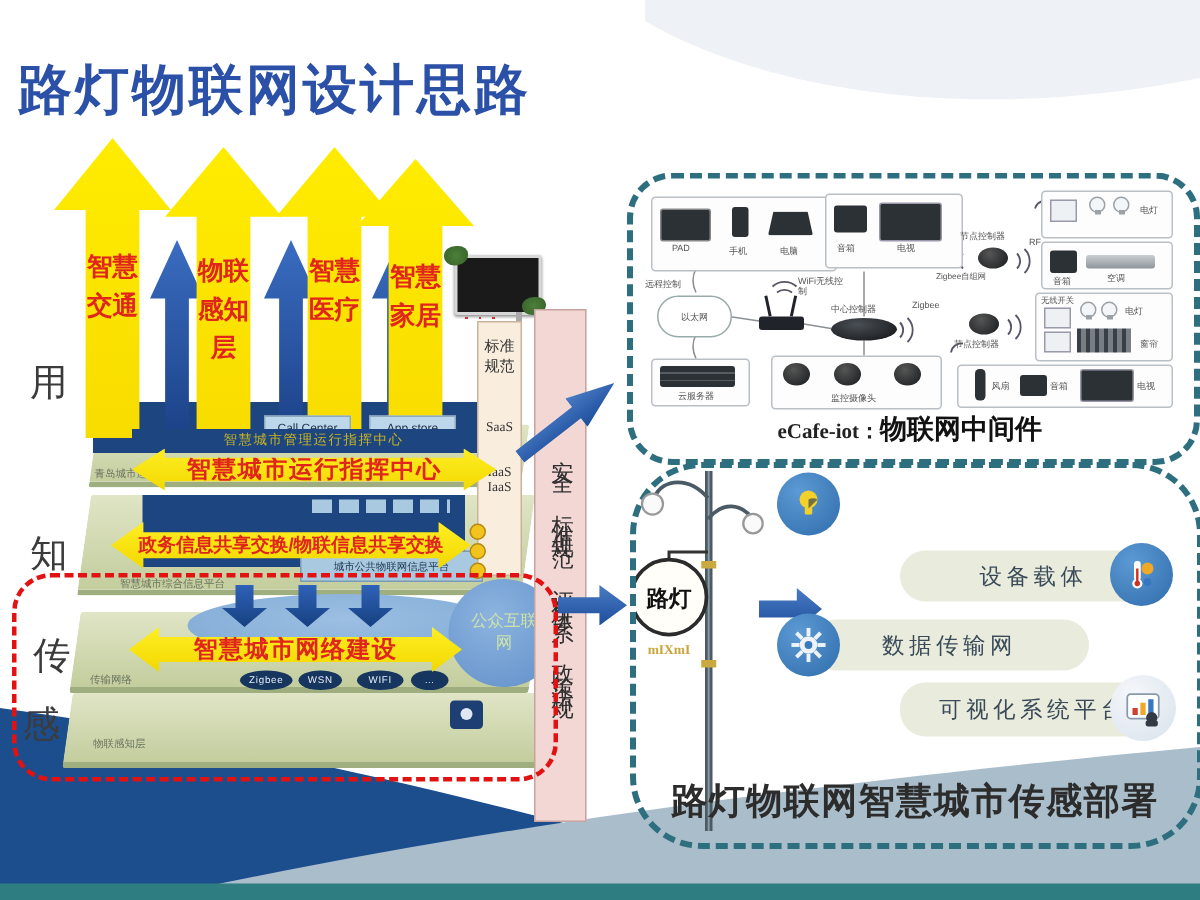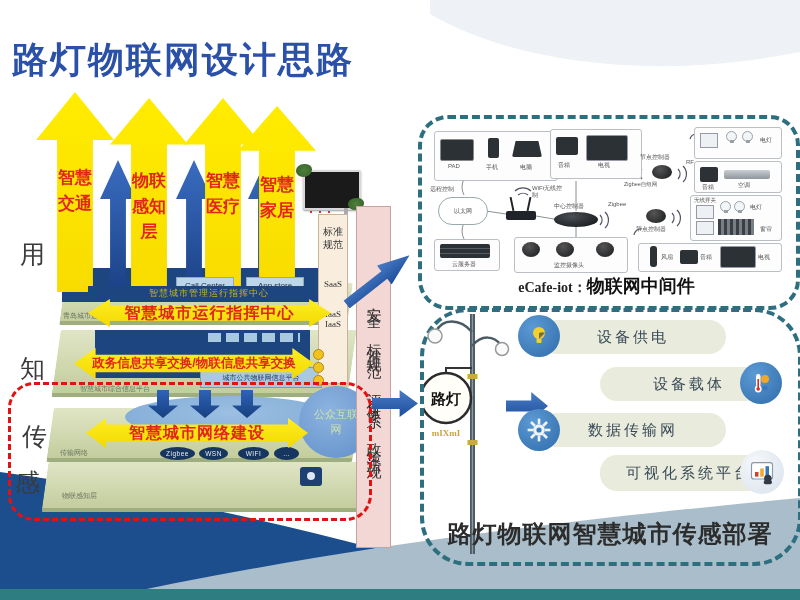--- a/index.html
+++ b/index.html
@@ -281,23 +281,20 @@
     <path d="M48 34 C58 22 70 24 77 33" stroke="#4b5b66" stroke-width="2.5" fill="none"></path>
     <circle cx="78" cy="37" r="6.5" fill="#fafafa" stroke="#999" stroke-width="1.5"></circle>
     <path d="M48 56 L22 56 L22 61" stroke="#333" stroke-width="2" fill="none"></path>
     <circle cx="22" cy="86" r="25" fill="#fffef8" stroke="#2b2b2b" stroke-width="2.5"></circle>
     <text x="22" y="92" text-anchor="middle" font-size="15" font-weight="bold" fill="#111">路灯</text>
     <text x="22" y="124" text-anchor="middle" font-size="9" font-weight="bold" fill="#c9a53a">mIXmI</text>
   </svg>
 
   <div class="abs rightarrow" style="left:506px;top:392px;width:42px;height:28px;z-index:6"></div>
 
-  <div class="pill" style="left:540px;top:320px;width:186px;height:34px;z-index:6">
-    <span>设备供电</span>
-  </div>
   <div class="iconcir" style="left:518px;top:315px;width:42px;height:42px;z-index:7">
     <svg width="24" height="24" viewBox="0 0 24 24">
       <circle cx="12" cy="9" r="6" fill="#f3d02a"></circle>
         <rect x="9.5" y="14" width="5" height="5" rx="1" fill="#f3d02a"></rect>
       <path d="M12 9 a6 6 0 0 1 6 0 l-6 6 Z" fill="#2c3e50" opacity=".65"></path>
     </svg>
   </div>
 
   <div class="pill" style="left:600px;top:367px;width:178px;height:34px;z-index:6">
     <span>设备载体</span>

